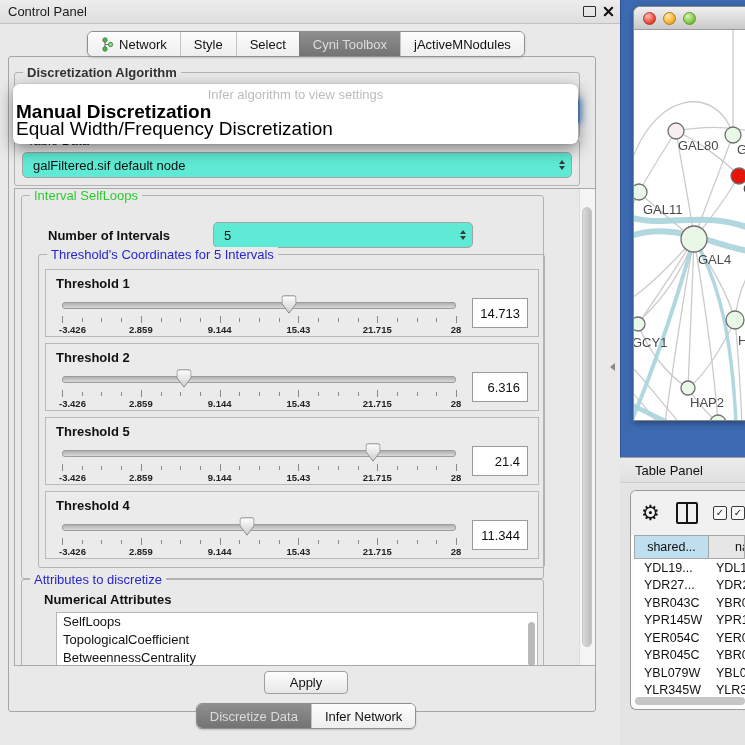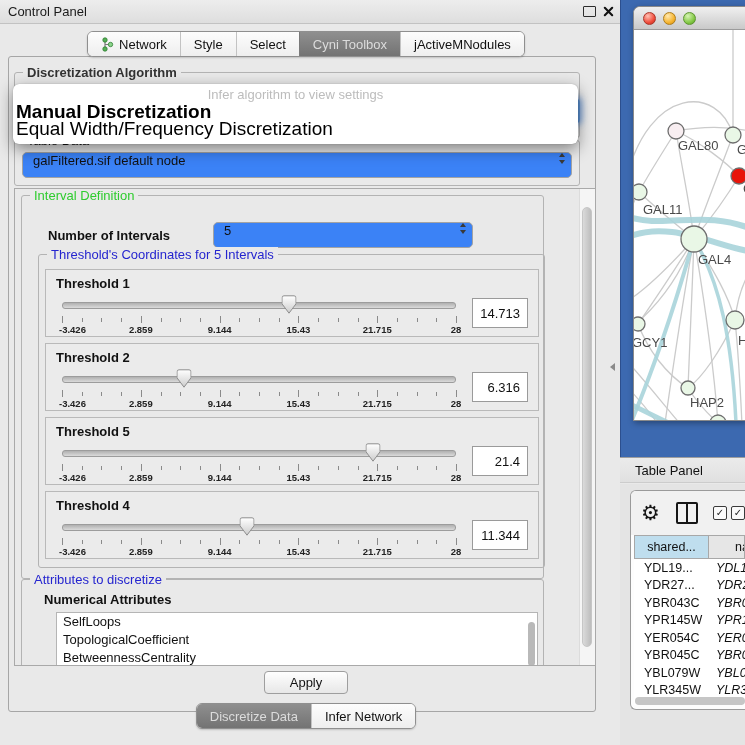--- a/index.html
+++ b/index.html
@@ -24,22 +24,22 @@
   #seg-bottom{top:703px;}
   
   .cp-panel{position:absolute;left:8px;top:56px;width:588px;height:656px;
     border:1px solid #a6a6a6;border-radius:3px;box-sizing:border-box;}
   .group{position:absolute;border:1px solid #b3b3b3;border-radius:3px;box-sizing:border-box;}
   .group-label{position:absolute;top:-8px;left:8px;background:#e9e9e9;padding:0 4px;font-size:13px;white-space:nowrap;}
   .glabel-dark{color:#333;font-weight:bold;}
   .glabel-green{color:var(--c-title-green);}
   .glabel-blue{color:var(--c-title-blue);}
   
-  .combo{position:absolute;background:#3b82f6;border:1px solid #a3a3a3;border-radius:5px;
-    display:flex;align-items:flex-start;padding:0 6px 0 10px;box-sizing:border-box;font-size:13px;height:26px;}
+  .combo{position:absolute;background:#5eead4;border:1px solid #a3a3a3;border-radius:5px;
+    display:flex;align-items:center;padding:0 6px 0 10px;box-sizing:border-box;font-size:13px;height:26px;}
   .combo.focused{border:2px solid var(--c-focus);box-shadow:0 0 6px 2px rgba(86,140,215,.75);}
   .stepper{margin-left:auto;display:flex;flex-direction:column;align-items:center;gap:2.5px;padding-left:6px;}
   .ar-up{width:0;height:0;border-left:3.5px solid transparent;border-right:3.5px solid transparent;border-bottom:4.5px solid #3a3a3a;}
   .ar-dn{width:0;height:0;border-left:3.5px solid transparent;border-right:3.5px solid transparent;border-top:4.5px solid #3a3a3a;}
   
   .popup{position:absolute;left:13px;top:84px;width:565px;z-index:50;background:#fff;
     border-radius:6px;box-shadow:0 5px 16px rgba(0,0,0,.45),0 0 1px rgba(0,0,0,.35);
     padding:2px 0 7px;box-sizing:border-box;}
   .popup-hint{text-align:center;color:#bcbcbc;font-size:13px;height:17px;line-height:17px;}
   .popup-item{font-size:19px;line-height:17px;padding:0 3px;color:#000;}
@@ -111,21 +111,21 @@
     font-size:10px;color:#222;line-height:1;}
   .cb1{margin-left:15px;} .cb2{margin-left:4px;}
   .tp-header{display:flex;height:24px;margin-left:3px;}
   .tp-hcell{border:1px solid #a8a8a8;box-sizing:border-box;display:flex;align-items:center;
     font-size:12.5px;overflow:hidden;white-space:nowrap;}
   .tp-hcell.c1{width:75px;background:var(--c-header-blue);justify-content:center;}
   .tp-hcell.c2{flex:1;background:#e6e6e6;border-left:none;padding-left:26px;}
   .tp-rows{margin-left:3px;background:#fff;height:146px;overflow:hidden;position:relative;}
   .tp-row{display:flex;height:17.5px;align-items:center;font-size:12.5px;white-space:nowrap;}
   .tp-c1{width:75px;padding-left:10px;box-sizing:border-box;overflow:hidden;}
-  .tp-c2{flex:1;padding-left:7px;overflow:hidden;font-style:italic;}
+  .tp-c2{flex:1;padding-left:7px;overflow:hidden;}
   .tp-hscroll{position:absolute;left:4px;right:0;top:206px;height:8px;border-radius:4px;background:#c6c6c6;}
 </style>
 </head>
 <body>
 
 <svg width="0" height="0" style="position:absolute">
   <defs>
     <linearGradient id="thumbGrad" x1="0" y1="0" x2="0" y2="1">
       <stop offset="0" stop-color="#ffffff"></stop>
         <stop offset="1" stop-color="#cccccc"></stop>
@@ -198,21 +198,21 @@
     <div class="popup-hint">Infer algorithm to view settings</div>
     <div id="popup-items">
         <div class="popup-item b">Manual Discretization</div>
         <div class="popup-item">Equal Width/Frequency Discretization</div>
       </div>
   </div>
 
   <div class="viewport">
 
     <div class="group" style="left:6px;top:6px;width:523px;height:384px;">
-      <span class="group-label glabel-green">Interval Definition</span>
+      <span class="group-label glabel-green">Interval SelfLoops</span>
 
       <div style="position:absolute;left:26px;top:32px;font-weight:bold;font-size:13px;">Number of Intervals</div>
       <div class="combo" style="left:191px;top:26px;width:260px;">
         <span>5</span>
         <span class="stepper">
             <i class="ar-up"></i>
             <i class="ar-dn"></i>
           </span>
       </div>
 

